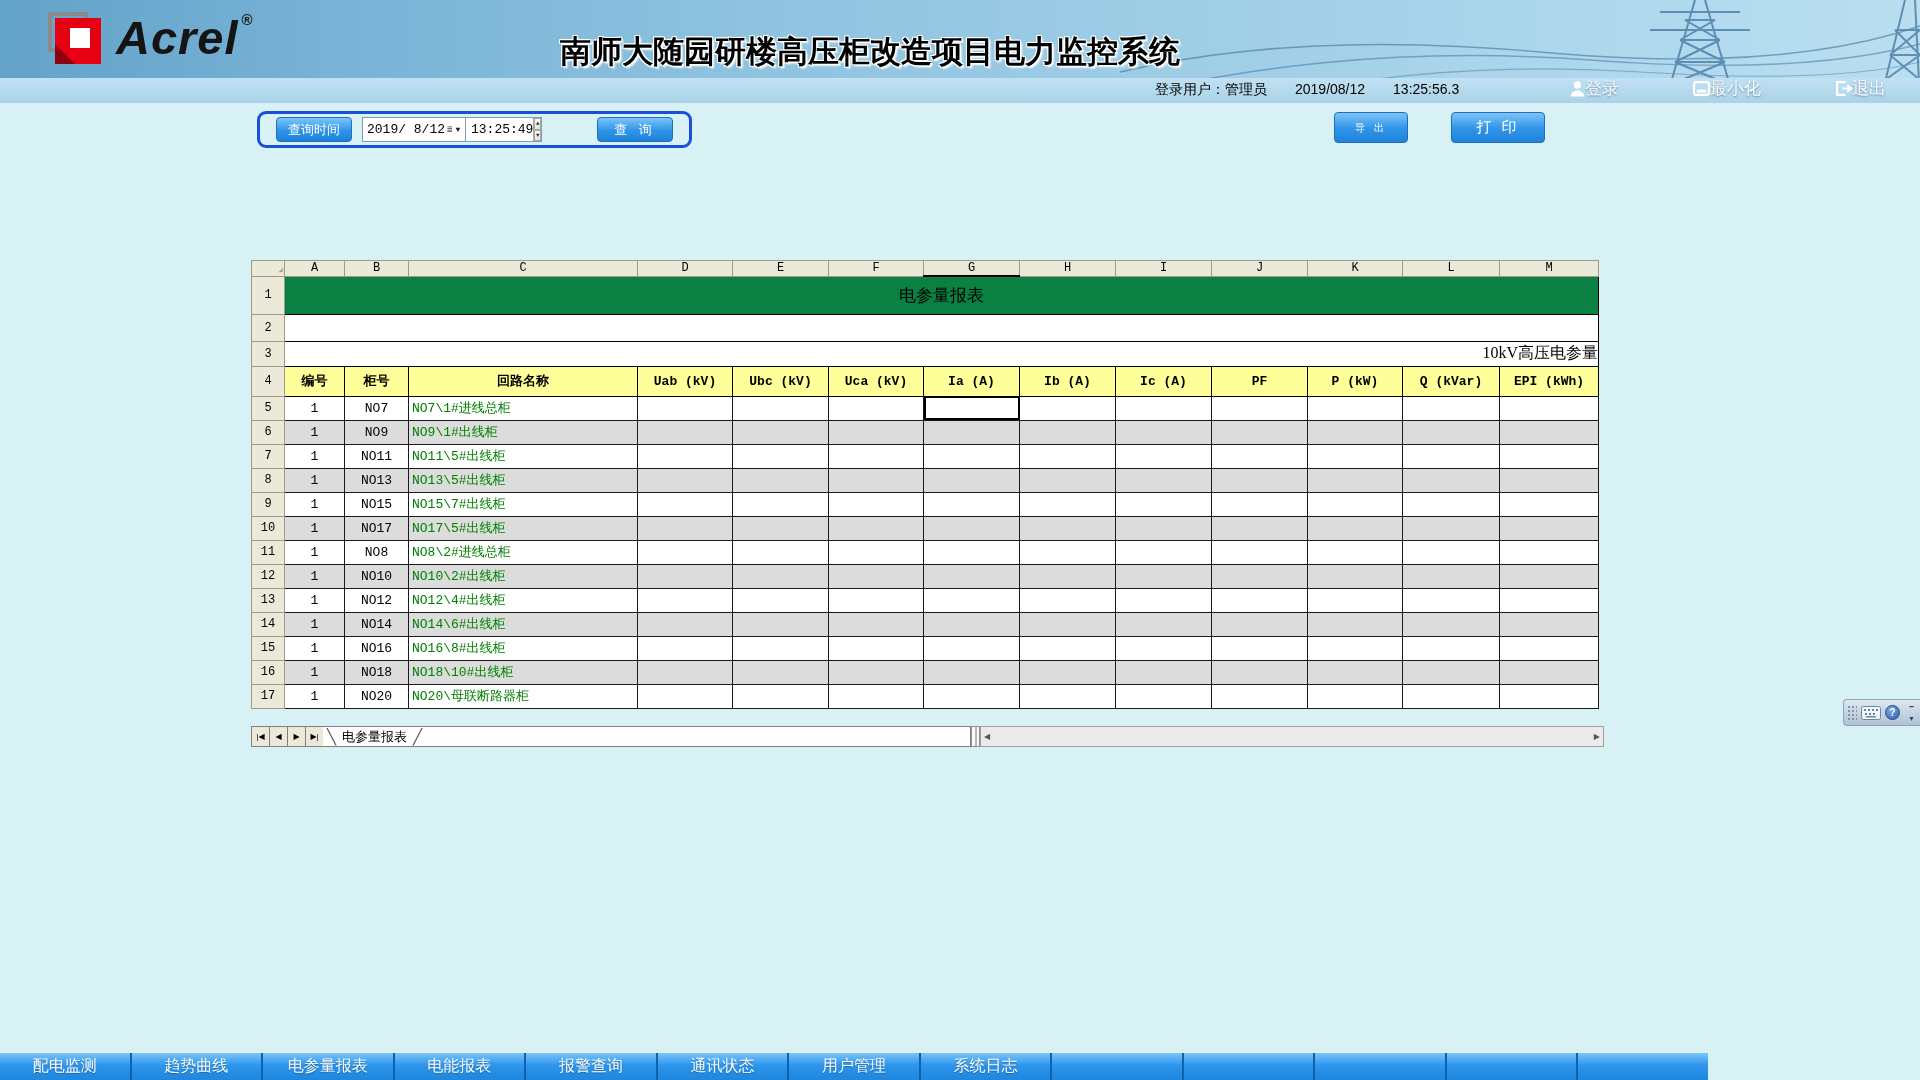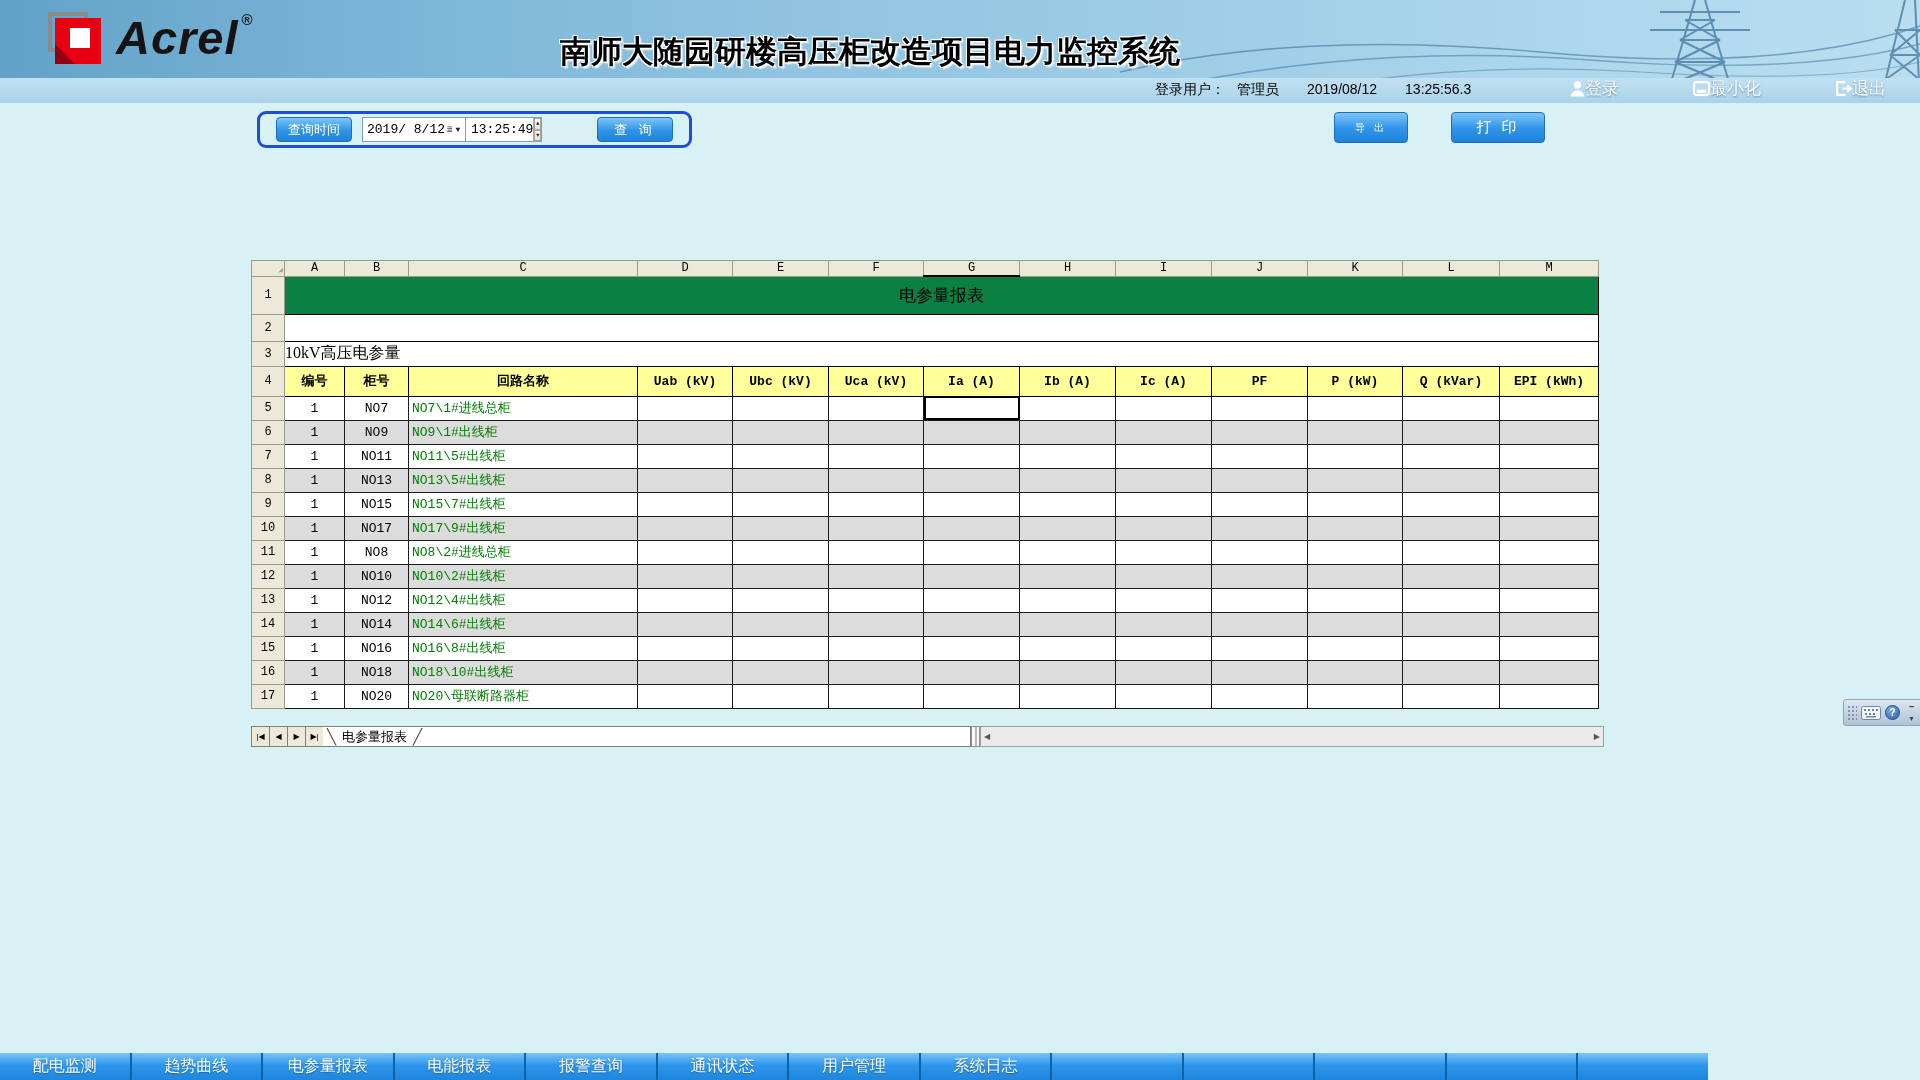--- a/index.html
+++ b/index.html
@@ -22,21 +22,21 @@
     clip-path:polygon(0 0,100% 100%,0 100%); }
   #logo-mark .lm-hole { position:absolute; left:22px; top:18px; width:20px; height:20px; background:#fff; }
   #logo-text { font-size:47px; font-weight:bold; font-style:italic; color:#141414; letter-spacing:1px; line-height:56px; }
   #logo-reg { font-size:15px; font-weight:bold; color:#141414; margin-left:3px; line-height:20px; }
 
   #page-title { position:absolute; left:0; right:180px; top:16px; text-align:center;
     font-size:31px; font-weight:bold; color:#000;
     text-shadow:1px 1px 0 #fff,-1px -1px 0 #fff,1px -1px 0 #fff,-1px 1px 0 #fff,2px 2px 2px #fff;margin-top:15px; }
 
   #user-info { position:absolute; left:1155px; top:81px; display:flex; gap:28px; font-size:14px; color:#000; }
-  #user-info .ui-pair { display:flex; gap:12px; }
+  #user-info .ui-pair { display:flex; gap:0; }
   #session-buttons { position:absolute; right:34px; top:77px; display:flex; gap:74px; }
   .sess-btn { display:flex; align-items:center; gap:0; color:#fff; font-size:17px; cursor:pointer;
     text-shadow:0 1px 2px rgba(30,70,110,.55); }
   .sess-btn svg { display:block; }
 
   
   .blue-btn { display:flex; align-items:center; justify-content:center; color:#fff;
     background:linear-gradient(180deg,#7CC5F8 0%,var(--c-accent,#2F93E8) 55%,#1F83DA 100%);
     border:1px solid #1C6FBE; border-radius:4px; cursor:pointer; }
   #query-panel { position:absolute; left:257px; top:111px; width:435px; height:37px;
@@ -59,21 +59,21 @@
   #sheet-wrap { position:absolute; left:251px; top:260px; }
   table.sheet { border-collapse:collapse; table-layout:fixed; width:1347px;
     font-family:"Liberation Mono","DejaVu Sans Mono",monospace; }
   table.sheet td, table.sheet th { overflow:hidden; white-space:nowrap; font-weight:normal; }
   .hdr { background:#ECE9D8; border:1px solid #9C9B8B; font-size:12px; color:#000; text-align:center; }
   tr.letters { height:15px; }
   tr.r1 { height:38px; } tr.r2 { height:27px; } tr.r3 { height:25px; } tr.r4 { height:30px; } tr.rd { height:24px; }
   td.report-title { background:var(--c-green,#0A8043); color:#000; font-weight:bold; font-size:17px;
     text-align:center; border:1px solid #000; font-family:"Liberation Sans","DejaVu Sans",sans-serif; }
   tr.r2 td.spacer { background:#fff; border-left:1px solid #000; border-right:1px solid #000; }
-  td.section-title { background:#fff; font-weight:bold; font-size:16px; text-align:left; border:1px solid #000;
+  td.section-title { background:#fff; font-weight:bold; font-size:16px; text-align:right; border:1px solid #000;
     font-family:"Liberation Serif","DejaVu Serif",serif; }
   tr.r4 td { background:var(--c-yellow,#FFFF99); font-weight:bold; font-size:13px; text-align:center; border:1px solid #000; }
   tr.rd td { border:1px solid #1A1A1A; font-size:13px; text-align:center; background:#fff; color:#000; }
   tr.rd.alt td { background:#DCDCDC; }
   tr.rd td.circuit { text-align:left; padding-left:3px; color:var(--c-circuit,#008000); }
   td.active-cell { outline:2px solid #000; outline-offset:-2px; background:#fff !important; }
   th.active-col { border-bottom:2px solid #000; font-weight:bold; }
   th.active-row { font-weight:bold; }
   th.corner span { float:right; margin:4px 1px 0 0; font-size:8px; color:#AEA995; line-height:8px; }
 
@@ -339,21 +339,21 @@
             <td></td>
             <td></td>
             <td></td>
             <td></td>
             <td></td>
           </tr>
           <tr class="rd alt">
             <th class="hdr">10</th>
             <td>1</td>
             <td>NO17</td>
-            <td class="circuit">NO17\9#出线柜</td>
+            <td class="circuit">NO17\5#出线柜</td>
             <td></td>
             <td></td>
             <td></td>
             <td></td>
             <td></td>
             <td></td>
             <td></td>
             <td></td>
             <td></td>
             <td></td>

